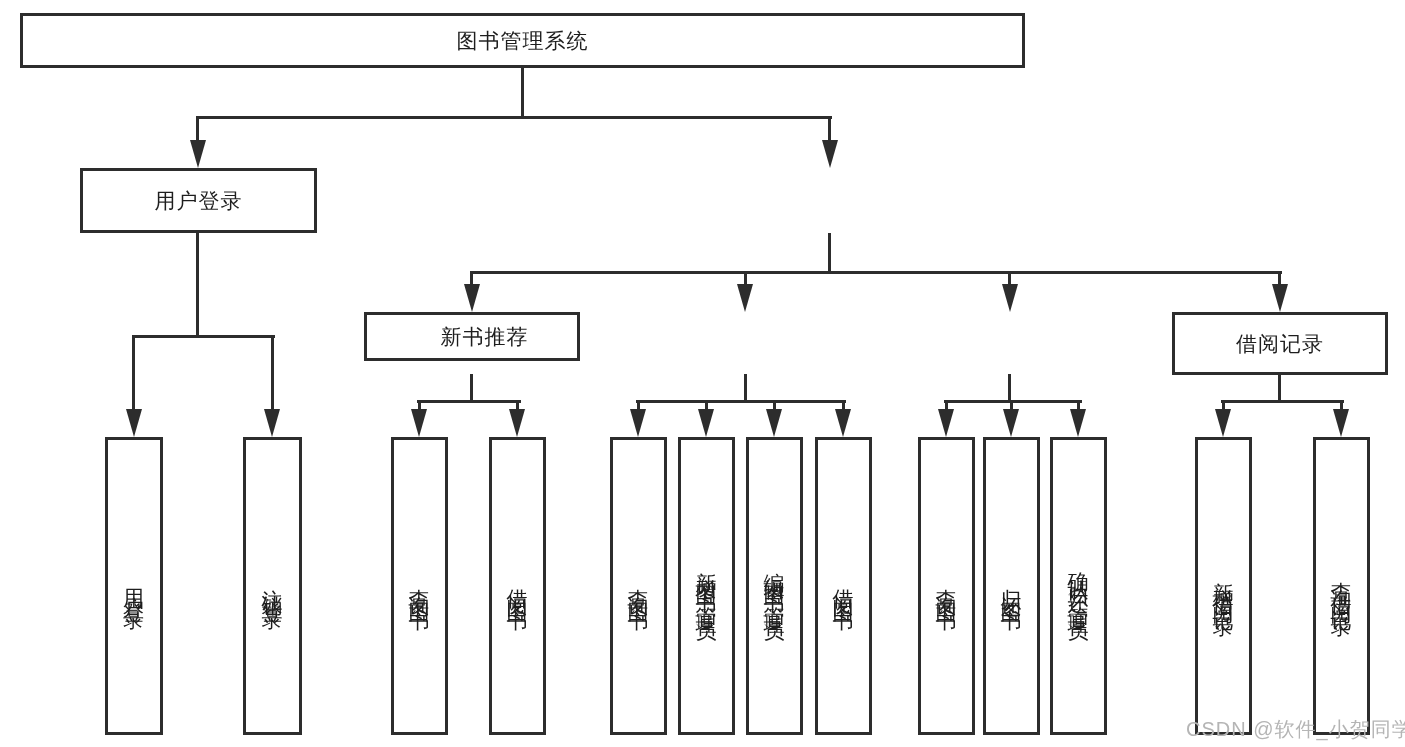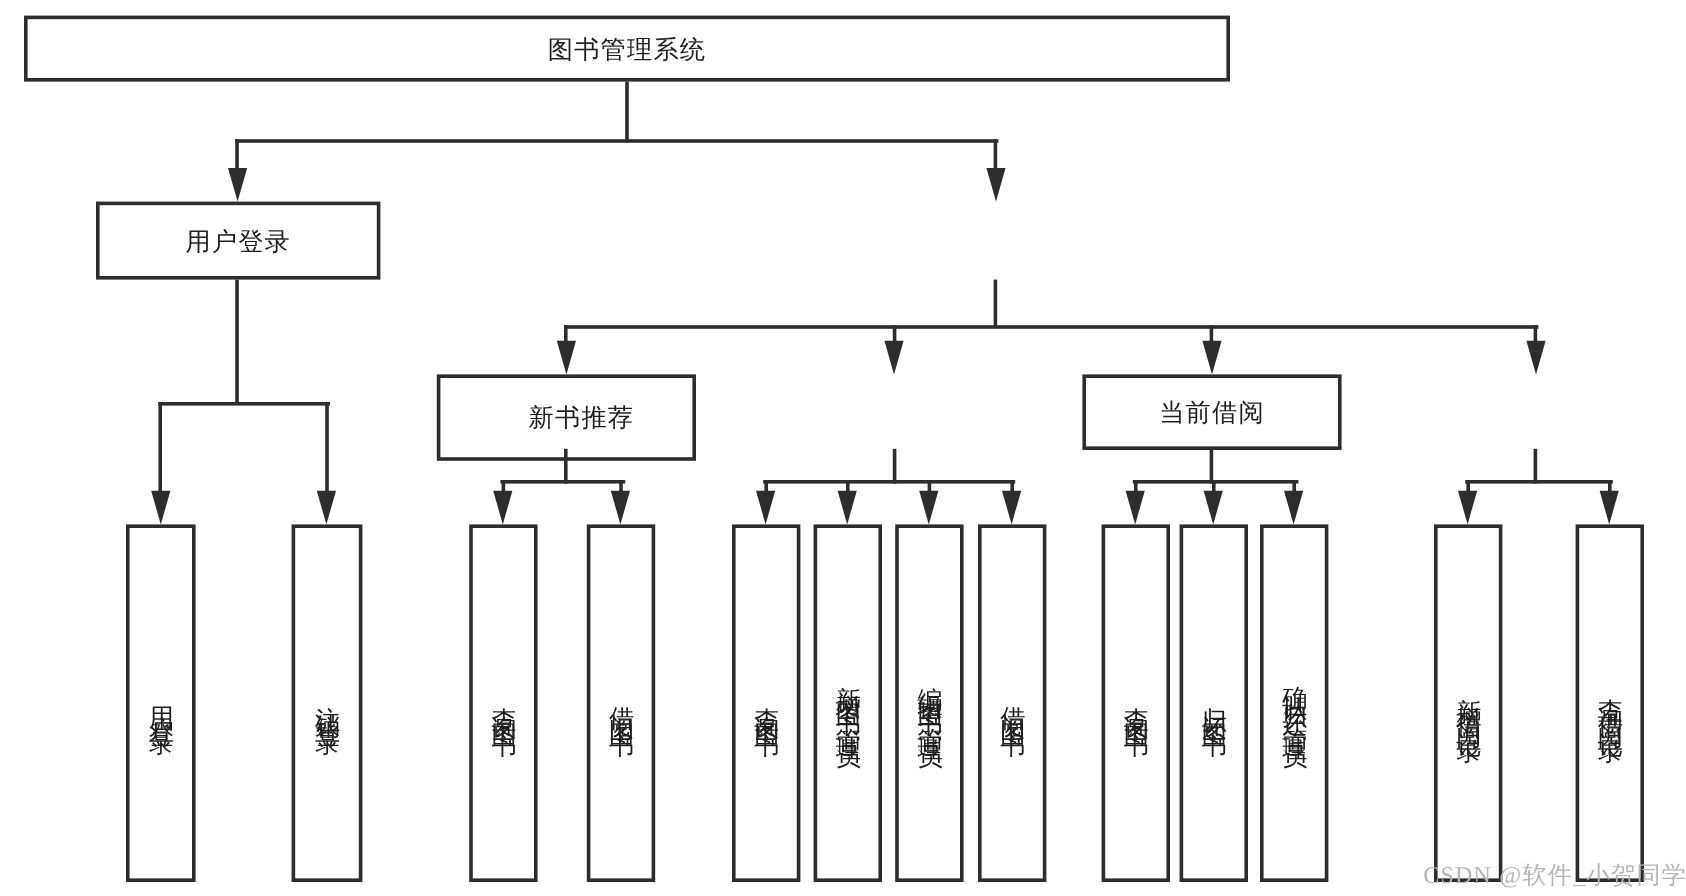--- a/index.html
+++ b/index.html
@@ -1,18 +1,18 @@
 <!DOCTYPE html>
 <html><head>
 <meta charset="utf-8">
 <style>
   html,body{margin:0;padding:0;background:#ffffff;}
   .canvas{
     position:relative;width:1405px;height:747px;background:#ffffff;
-    font-family:Liberation Serif, serif;color:#1e1e1e;overflow:hidden;
+    font-family:Liberation Sans, sans-serif;color:#1e1e1e;overflow:hidden;
   }
   .box{
     position:absolute;box-sizing:border-box;background:#ffffff;
     border:3px solid #2d2d2d;display:flex;align-items:center;justify-content:center;
     font-size:21px;letter-spacing:1px;color:#1e1e1e;
   }
   .leaf .vtext{
     writing-mode:vertical-rl;text-orientation:mixed;
     font-size:21px;letter-spacing:7px;line-height:1.1;white-space:nowrap;
   }
@@ -60,25 +60,25 @@
   <div class="hline" style="left:470px;top:271px;width:812px;"></div>
   <div class="vline" style="left:470px;top:271px;height:16px;"></div>
   <div class="arr" style="left:464px;top:284px;"></div>
   <div class="vline" style="left:744px;top:271px;height:16px;"></div>
   <div class="arr" style="left:737px;top:284px;"></div>
   <div class="vline" style="left:1008px;top:271px;height:16px;"></div>
   <div class="arr" style="left:1002px;top:284px;"></div>
   <div class="vline" style="left:1278px;top:271px;height:16px;"></div>
   <div class="arr" style="left:1272px;top:284px;"></div>
 
-  <div class="box" style="left:364px;top:312px;width:216px;height:72px;padding-left:25px;">
+  <div class="box" style="left:364px;top:312px;width:216px;height:49px;padding-left:25px;">
     <span>新书推荐</span>
   </div>
-  <div class="box" style="left:902px;top:312px;width:216px;height:63px;">
-    <span>当前借阅</span>
+  <div class="box" style="left:1172px;top:312px;width:216px;height:63px;">
+    <span>借阅记录</span>
   </div>
 
   <div class="vline" style="left:470px;top:374px;height:29px;"></div>
   <div class="hline" style="left:417px;top:400px;width:104px;"></div>
   <div class="vline" style="left:418px;top:400px;height:11px;"></div>
   <div class="arr" style="left:411px;top:409px;"></div>
   <div class="vline" style="left:516px;top:400px;height:11px;"></div>
   <div class="arr" style="left:509px;top:409px;"></div>
 
   <div class="vline" style="left:744px;top:374px;height:29px;"></div>

